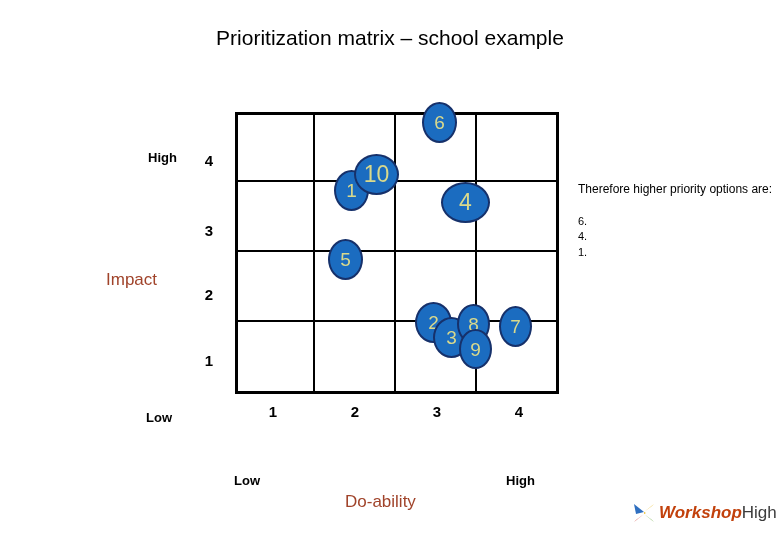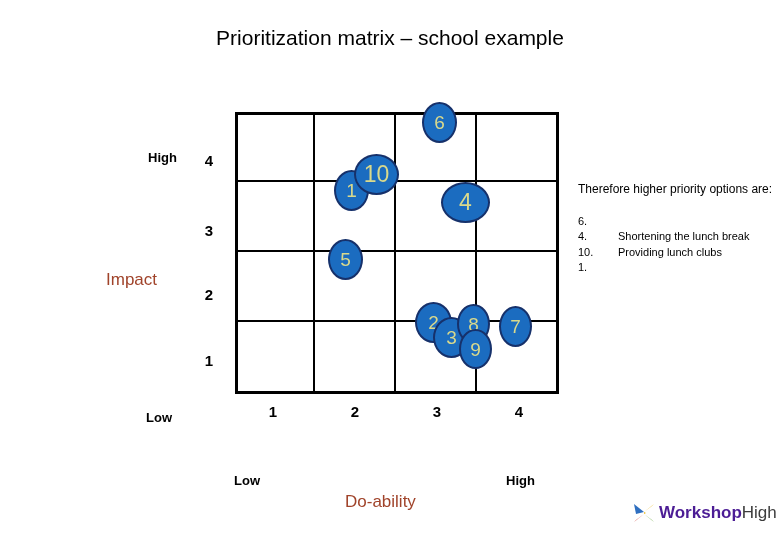--- a/index.html
+++ b/index.html
@@ -139,21 +139,21 @@
   #logo-mark {
     width: 22px;
     height: 20px;
     margin-right: 4px;
     flex: 0 0 22px;
   }
   #logo-text {
     font-size: 17px;
     white-space: nowrap;
   }
-  #logo-text .w-bold { font-weight: bold; color: #4c1d95; }
+  #logo-text .w-bold { font-weight: bold; color: #c2410c; font-style: italic; }
   #logo-text .w-light { font-weight: normal; color: #3C3C3C; }
 </style>
 </head>
 <body>
 
 <div id="slide-title">Prioritization matrix – school example</div>
 
 <div id="matrix-plot">
 
   <div id="grid-frame"></div>
@@ -209,25 +209,20 @@
 <div class="axis-title" style="left:345px; top:492px;">Do-ability</div>
 
 <div id="notes-panel">
   <div id="notes-heading">Therefore higher priority options are:</div>
 
   <div class="note-row">
     <span class="note-num">6.</span>
   </div>
   <div class="note-row">
     <span class="note-num">4.</span>
-    <span class="note-text">Shortening the lunch break</span>
-  </div>
-  <div class="note-row">
-    <span class="note-num">10.</span>
-    <span class="note-text">Providing lunch clubs</span>
   </div>
   <div class="note-row">
     <span class="note-num">1.</span>
   </div>
 </div>
 
 <div id="footer-logo">
   <svg id="logo-mark" viewBox="0 0 22 20">
     <polygon points="1,1 11,9 3,11" fill="#2F6FC0"></polygon>
     <polygon points="21,1 11,9 19,3" fill="#E8B71C"></polygon>

